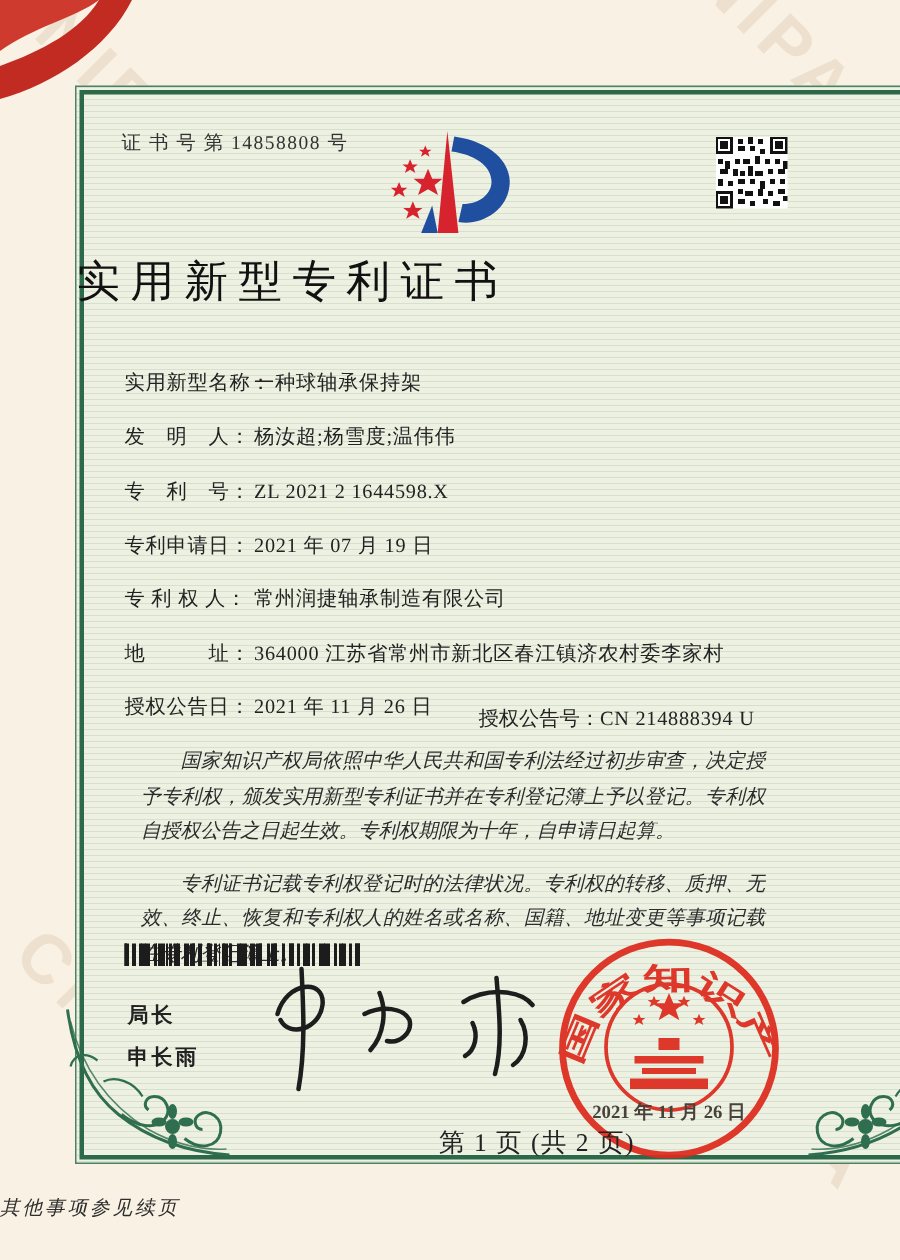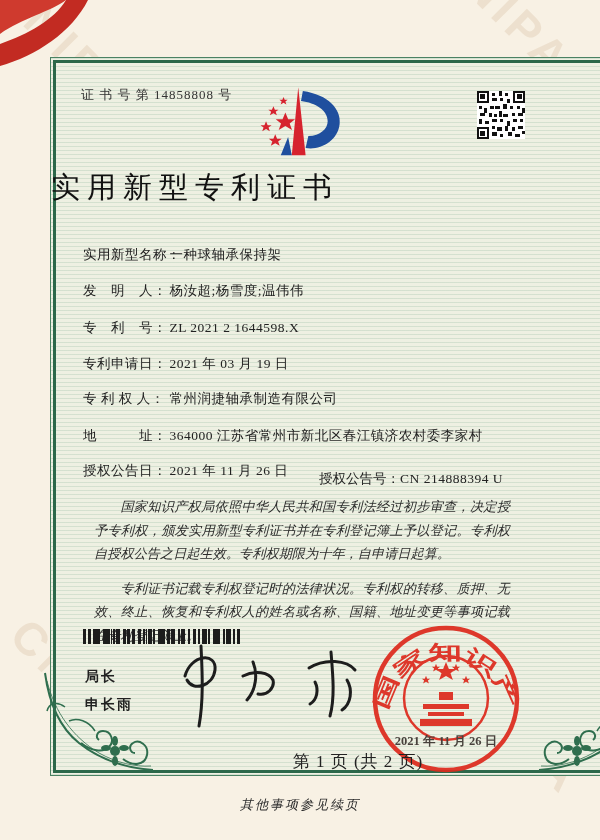--- a/index.html
+++ b/index.html
@@ -62,21 +62,21 @@
   }
   .sig-title{top:610px;}
   .sig-name{top:638px;text-align:right;}
   .sig-svg{position:absolute;left:108px;top:578px;width:232px;height:100px;}
   .seal{position:absolute;left:314px;top:560px;width:162px;height:162px;opacity:.93;}
   .page-ind{
     position:absolute;left:12px;top:692px;width:100%;text-align:center;
     font-size:17px;color:#222;letter-spacing:1px;
   }
   .foot-note{
-    position:absolute;left:0;top:796px;width:100%;text-align:center;
+    position:absolute;left:0;top:796px;width:100%;
     font-size:13px;font-style:italic;color:#2c2c2c;letter-spacing:2px;
   }
   .ribbon{position:absolute;left:0;top:0;width:90px;height:90px;}
   .orn{position:absolute;width:112px;height:112px;pointer-events:none;}
   .orn-br{right:-8px;bottom:-8px;}
   .orn-bl{left:-8px;bottom:-8px;transform:scaleX(-1);}
 </style>
 </head>
 <body>
 
@@ -208,21 +208,21 @@
       <div class="frow" style="top:0;">
         <span class="fl">实用新型名称：</span><span class="fv">一种球轴承保持架</span>
       </div>
       <div class="frow" style="top:36px;">
         <span class="fl">发　明　人：</span><span class="fv">杨汝超;杨雪度;温伟伟</span>
       </div>
       <div class="frow" style="top:73px;">
         <span class="fl">专　利　号：</span><span class="fv">ZL 2021 2 1644598.X</span>
       </div>
       <div class="frow" style="top:109px;">
-        <span class="fl">专利申请日：</span><span class="fv">2021 年 03 月 19 日</span>
+        <span class="fl">专利申请日：</span><span class="fv">2021 年 07 月 19 日</span>
       </div>
       <div class="frow" style="top:144px;font-family:Liberation Serif, serif;">
         <span class="fl">专 利 权 人：</span><span class="fv">常州润捷轴承制造有限公司</span>
       </div>
       <div class="frow" style="top:181px;">
         <span class="fl">地　　　址：</span><span class="fv">364000 江苏省常州市新北区春江镇济农村委李家村</span>
       </div>
       <div class="frow" style="top:216px;width:440px;">
         <span class="fl">授权公告日：</span><span class="fv">2021 年 11 月 26 日</span>
         <span class="grant2">

